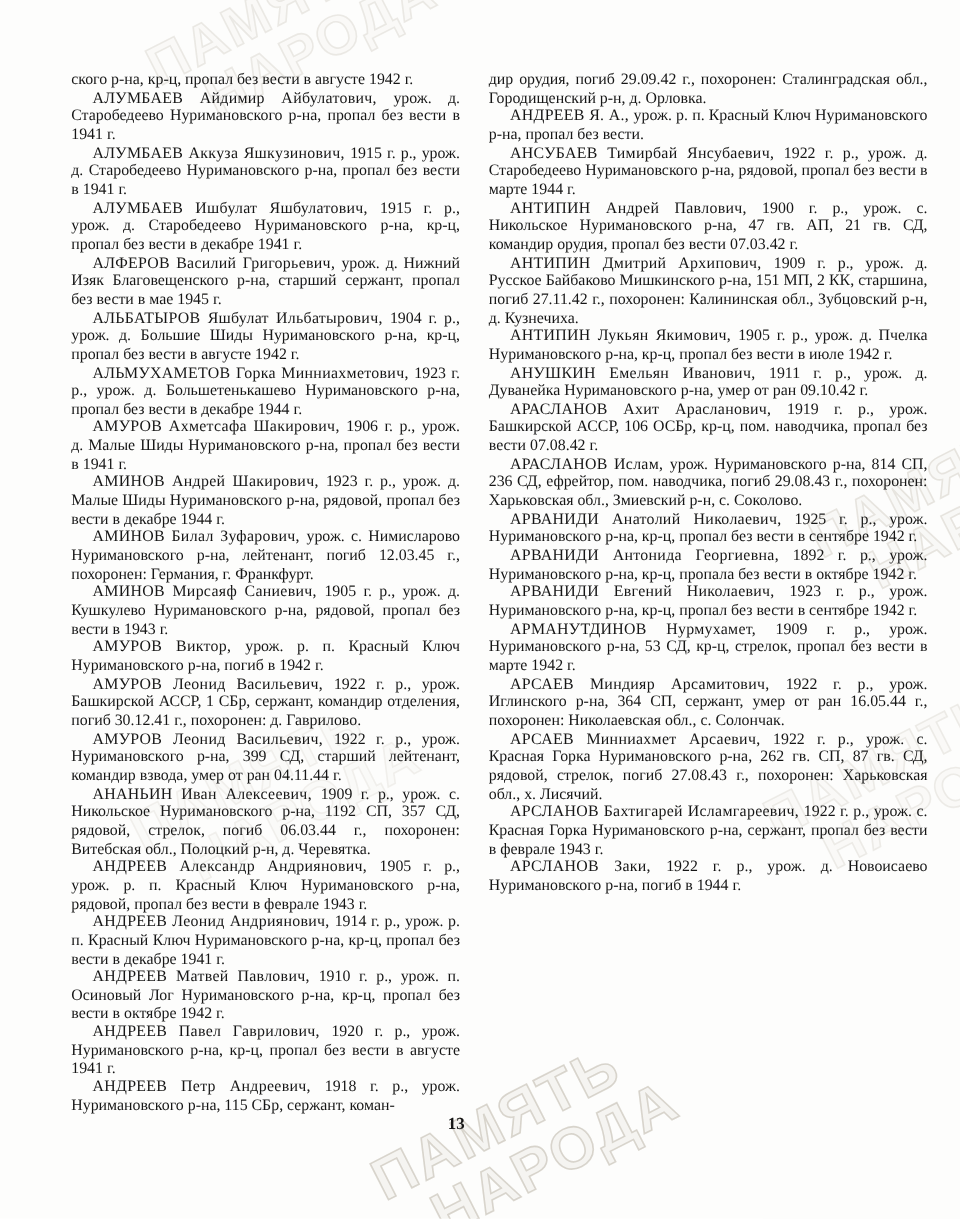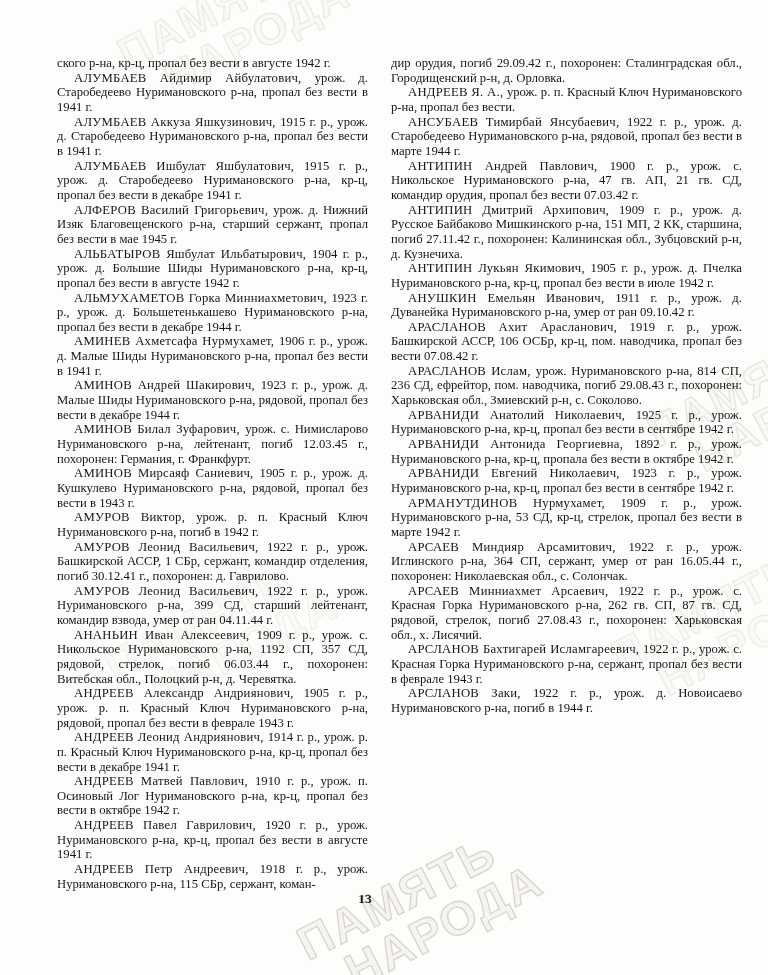--- a/index.html
+++ b/index.html
@@ -90,21 +90,21 @@
 
   <div class="columns">
     <div class="col col-left">
         <p class="entry cont">ского р-на, кр-ц, пропал без вести в августе 1942 г.</p>
         <p class="entry"><b>АЛУМБАЕВ Айдимир Айбулатович, </b>урож. д. Старобедеево Нуримановского р-на, пропал без вести в 1941 г.</p>
         <p class="entry"><b>АЛУМБАЕВ Аккуза Яшкузинович, </b>1915 г. р., урож. д. Старобедеево Нуримановского р-на, пропал без вести в 1941 г.</p>
         <p class="entry"><b>АЛУМБАЕВ Ишбулат Яшбулатович, </b>1915 г. р., урож. д. Старобедеево Нуримановского р-на, кр-ц, пропал без вести в декабре 1941 г.</p>
         <p class="entry"><b>АЛФЕРОВ Василий Григорьевич, </b>урож. д. Нижний Изяк Благовещенского р-на, старший сержант, пропал без вести в мае 1945 г.</p>
         <p class="entry"><b>АЛЬБАТЫРОВ Яшбулат Ильбатырович, </b>1904 г. р., урож. д. Большие Шиды Нуримановского р-на, кр-ц, пропал без вести в августе 1942 г.</p>
         <p class="entry"><b>АЛЬМУХАМЕТОВ Горка Минниахметович, </b>1923 г. р., урож. д. Большетенькашево Нуримановского р-на, пропал без вести в декабре 1944 г.</p>
-        <p class="entry"><b>АМИНЕВ Ахметсафа Нурмухамет, </b>1906 г. р., урож. д. Малые Шиды Нуримановского р-на, пропал без вести в 1941 г.</p>
+        <p class="entry"><b>АМУРОВ Ахметсафа Шакирович, </b>1906 г. р., урож. д. Малые Шиды Нуримановского р-на, пропал без вести в 1941 г.</p>
         <p class="entry"><b>АМИНОВ Андрей Шакирович, </b>1923 г. р., урож. д. Малые Шиды Нуримановского р-на, рядовой, пропал без вести в декабре 1944 г.</p>
         <p class="entry"><b>АМИНОВ Билал Зуфарович, </b>урож. с. Нимисларово Нуримановского р-на, лейтенант, погиб 12.03.45 г., похоронен: Германия, г. Франкфурт.</p>
         <p class="entry"><b>АМИНОВ Мирсаяф Саниевич, </b>1905 г. р., урож. д. Кушкулево Нуримановского р-на, рядовой, пропал без вести в 1943 г.</p>
         <p class="entry"><b>АМУРОВ Виктор, </b>урож. р. п. Красный Ключ Нуримановского р-на, погиб в 1942 г.</p>
         <p class="entry"><b>АМУРОВ Леонид Васильевич, </b>1922 г. р., урож. Башкирской АССР, 1 СБр, сержант, командир отделения, погиб 30.12.41 г., похоронен: д. Гаврилово.</p>
         <p class="entry"><b>АМУРОВ Леонид Васильевич, </b>1922 г. р., урож. Нуримановского р-на, 399 СД, старший лейтенант, командир взвода, умер от ран 04.11.44 г.</p>
         <p class="entry"><b>АНАНЬИН Иван Алексеевич, </b>1909 г. р., урож. с. Никольское Нуримановского р-на, 1192 СП, 357 СД, рядовой, стрелок, погиб 06.03.44 г., похоронен: Витебская обл., Полоцкий р-н, д. Черевятка.</p>
         <p class="entry"><b>АНДРЕЕВ Александр Андриянович, </b>1905 г. р., урож. р. п. Красный Ключ Нуримановского р-на, рядовой, пропал без вести в феврале 1943 г.</p>
         <p class="entry"><b>АНДРЕЕВ Леонид Андриянович, </b>1914 г. р., урож. р. п. Красный Ключ Нуримановского р-на, кр-ц, пропал без вести в декабре 1941 г.</p>
         <p class="entry"><b>АНДРЕЕВ Матвей Павлович, </b>1910 г. р., урож. п. Осиновый Лог Нуримановского р-на, кр-ц, пропал без вести в октябре 1942 г.</p>

